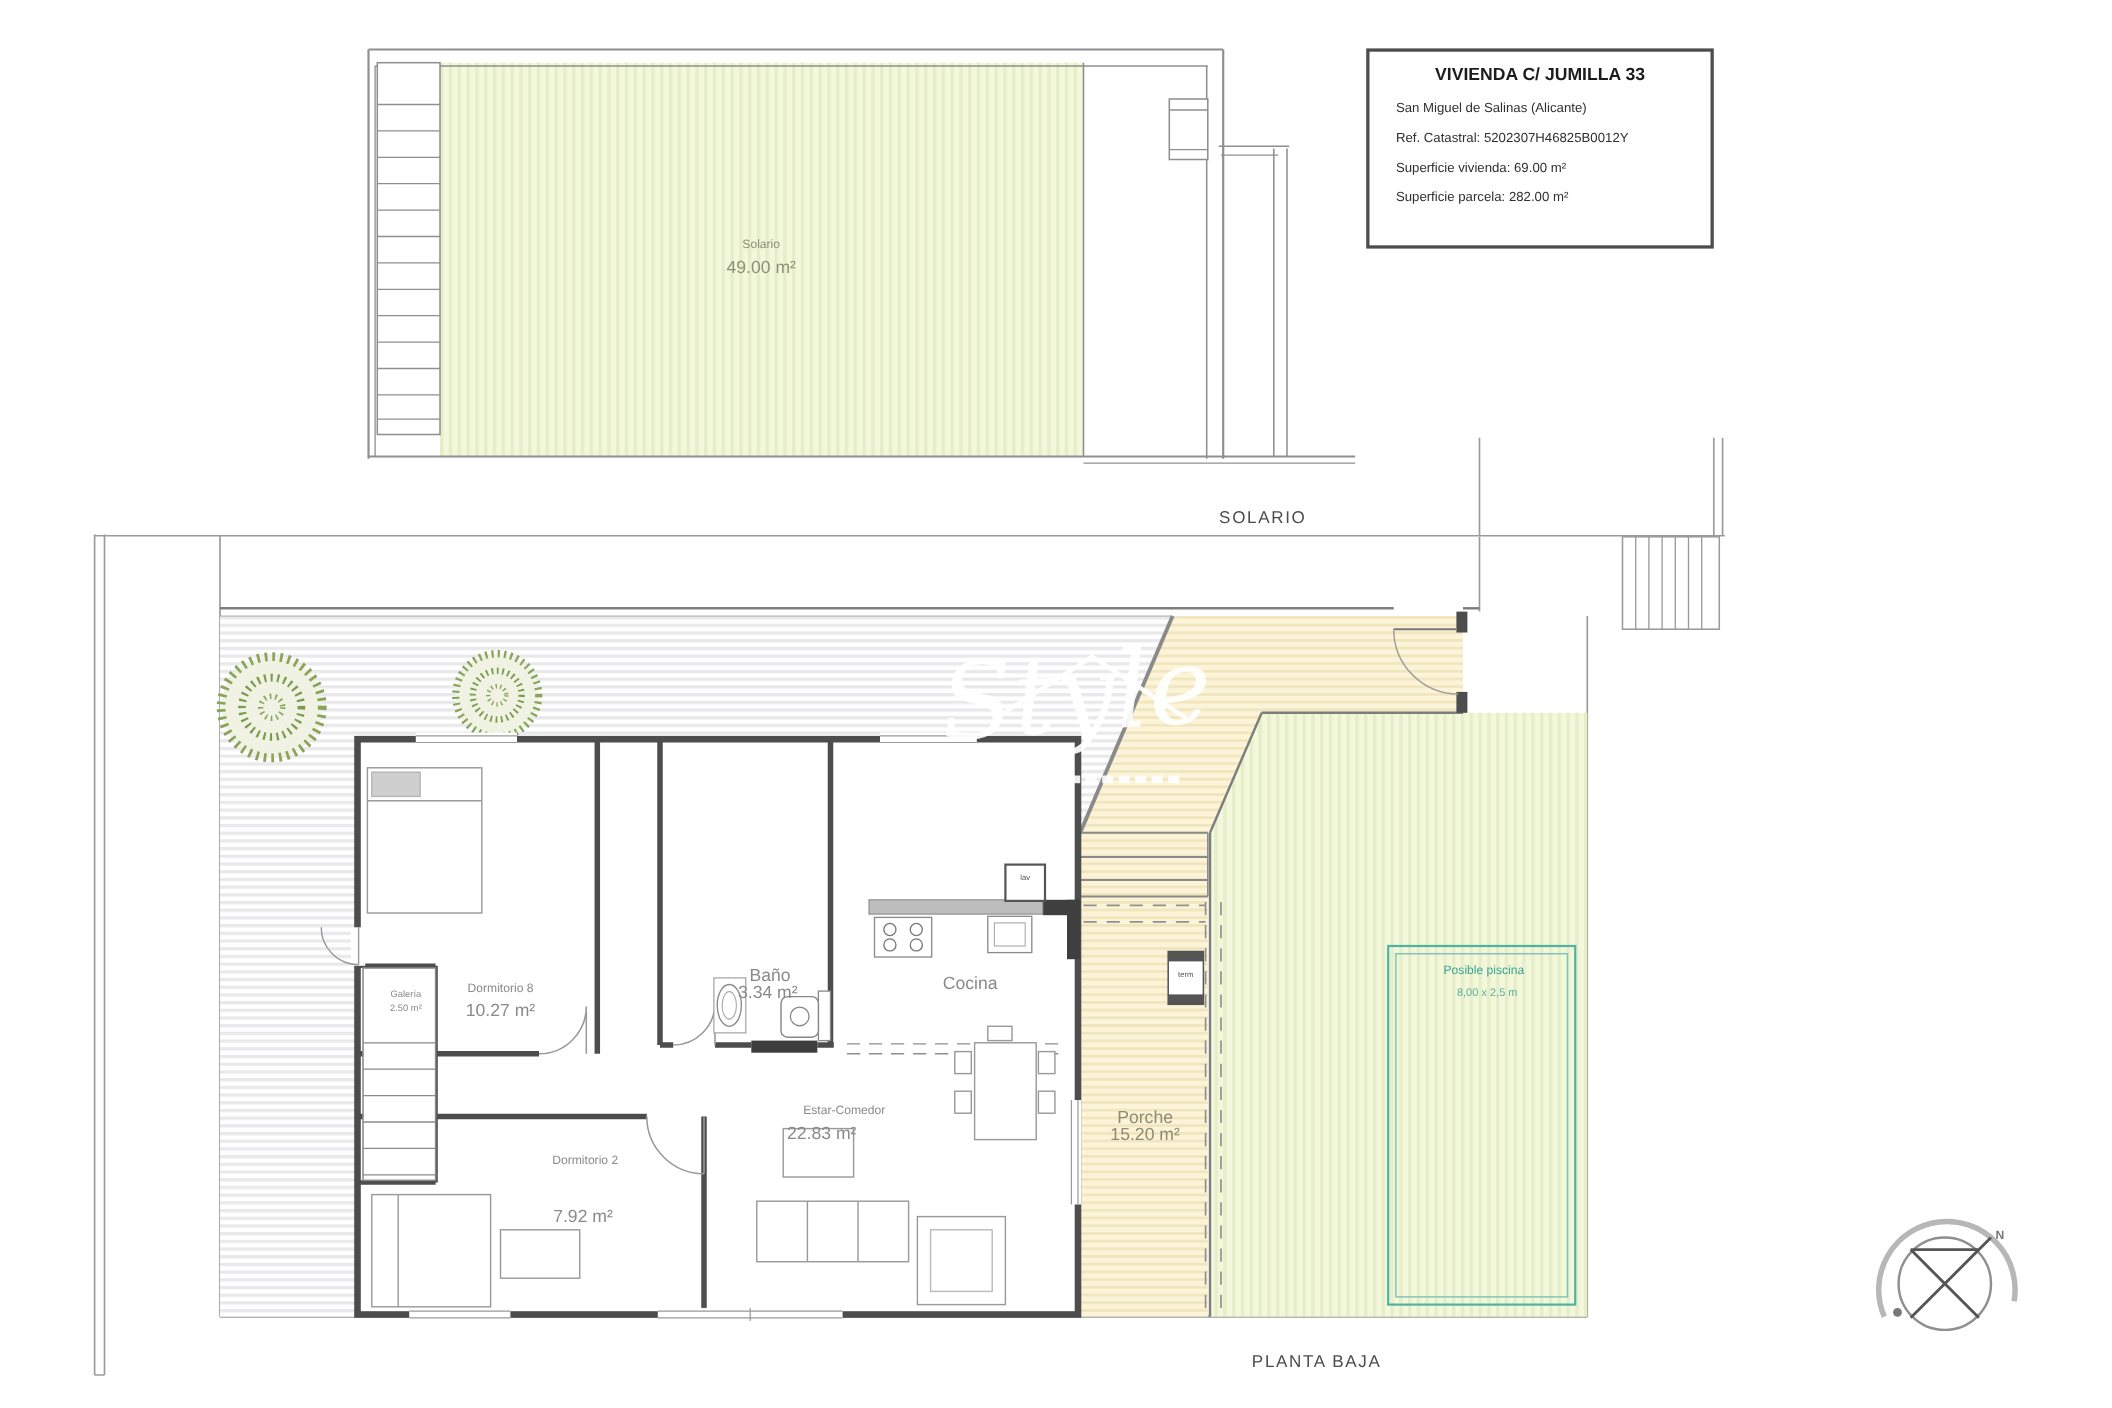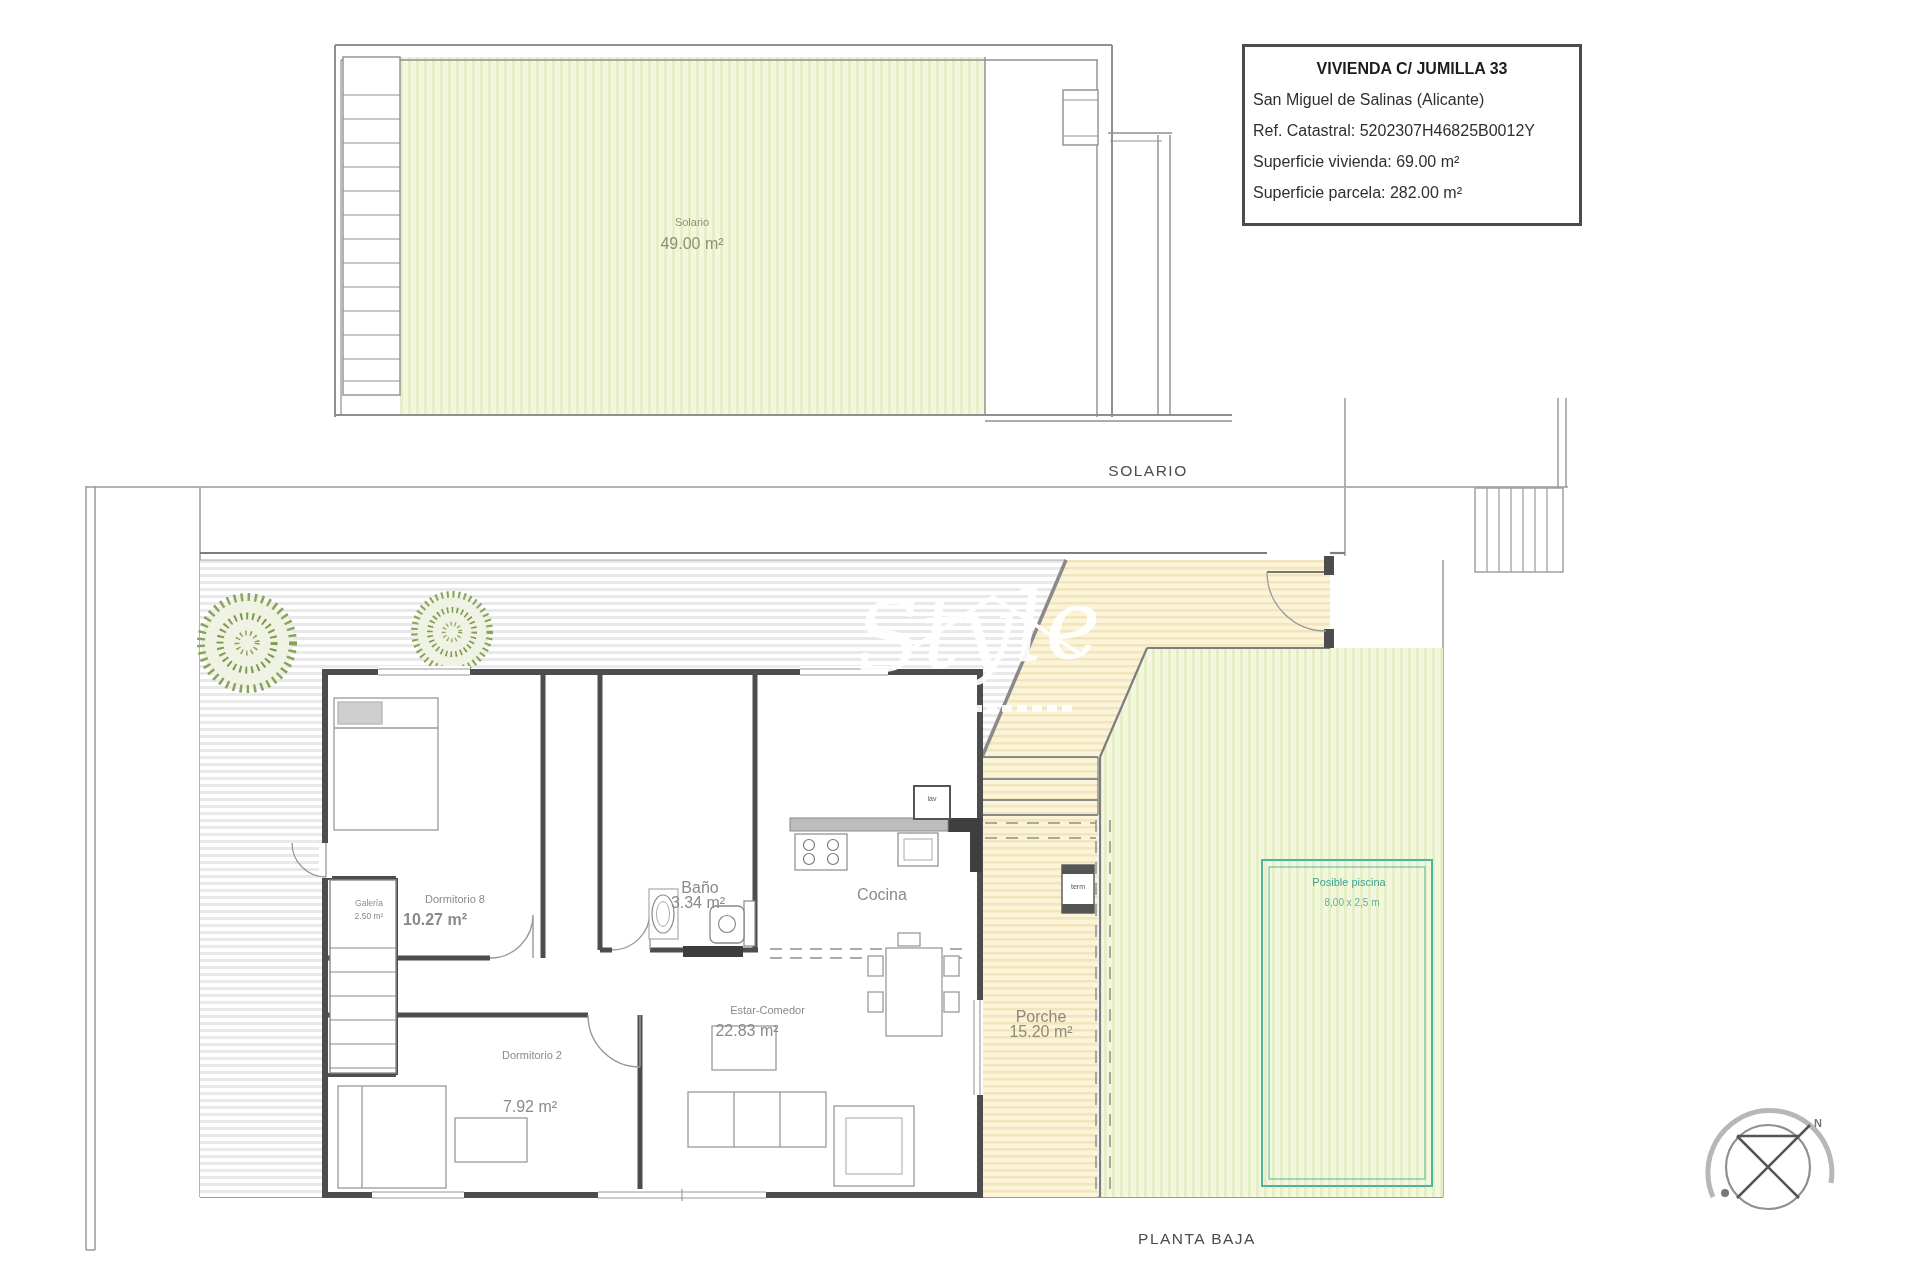--- a/index.html
+++ b/index.html
@@ -10,24 +10,24 @@
        font-size:11px;line-height:1.1;text-align:center;}
   .lbl.small{font-size:16px;}
   .lbl.tiny{font-size:8.5px;padding-left:12px;}
   .lbl.micro{font-size:7px;color:#555;}
   .lbl.caption{font-size:15.5px;color:#4c4c4c;letter-spacing:1.5px;}
   .lbl.green-room{color:#8d9077;}
   .lbl.porch{color:#8f8a74;}
   .lbl.pool{color:#3aa493;font-size:11px;}
   .lbl.pool-dims{color:#63b0a0;font-size:10px;}
   .lbl.north{color:#777;font-size:11px;font-weight:bold;transform:none;}
-  #title-block{position:absolute;left:1242px;top:44px;width:340px;height:182px;
+  #title-block{position:absolute;left:1242px;top:44px;width:316px;height:182px;
                border:3px solid #4c4c4c;background:#fff;box-sizing:border-box;}
   #title-block .tb-title{margin-top:13px;text-align:center;font-weight:bold;font-size:16px;color:#1c1c1c;}
-  #title-block .tb-line{margin:13px 0 0 8px;font-size:16px;color:#2f2f2f;}
+  #title-block .tb-line{margin:13px 0 0 24px;font-size:12px;color:#2f2f2f;}
   #watermark{position:absolute;left:845px;top:555px;width:330px;height:190px;pointer-events:none;}
   #watermark .wm-text{position:absolute;left:10px;top:18px;width:310px;
       font-family:"DejaVu Serif", serif;font-style:italic;font-size:96px;color:rgba(255,255,255,0.92);
       transform:rotate(-4deg);}
 </style>
 </head>
 <body>
 
 <div id="stage">
 
@@ -269,21 +269,21 @@
   <div class="tb-line">Superficie parcela: 282.00 m²</div>
 </div>
 
 <div class="lbl green-room" style="left:692px;top:216px;">Solario</div>
 <div class="lbl green-room small" style="left:692px;top:235px;">49.00 m²</div>
 
 <div class="lbl caption" style="left:1148px;top:462px;">SOLARIO</div>
 <div class="lbl caption" style="left:1197px;top:1230px;">PLANTA BAJA</div>
 
 <div class="lbl" style="left:455px;top:893px;">Dormitorio 8</div>
-<div class="lbl small" style="left:435px;top:911px;font-weight:bold;">10.27 m²</div>
+<div class="lbl small" style="left:455px;top:911px;">10.27 m²</div>
 
 <div class="lbl small" style="left:700px;top:879px;">Baño</div>
 <div class="lbl small" style="left:698px;top:894px;">3.34 m²</div>
 
 <div class="lbl small" style="left:882px;top:886px;">Cocina</div>
 
 <div class="lbl" style="left:747px;top:1004px;padding-left:41px;">Estar-Comedor</div>
 <div class="lbl small" style="left:747px;top:1022px;">22.83 m²</div>
 
 <div class="lbl" style="left:532px;top:1049px;">Dormitorio 2</div>

